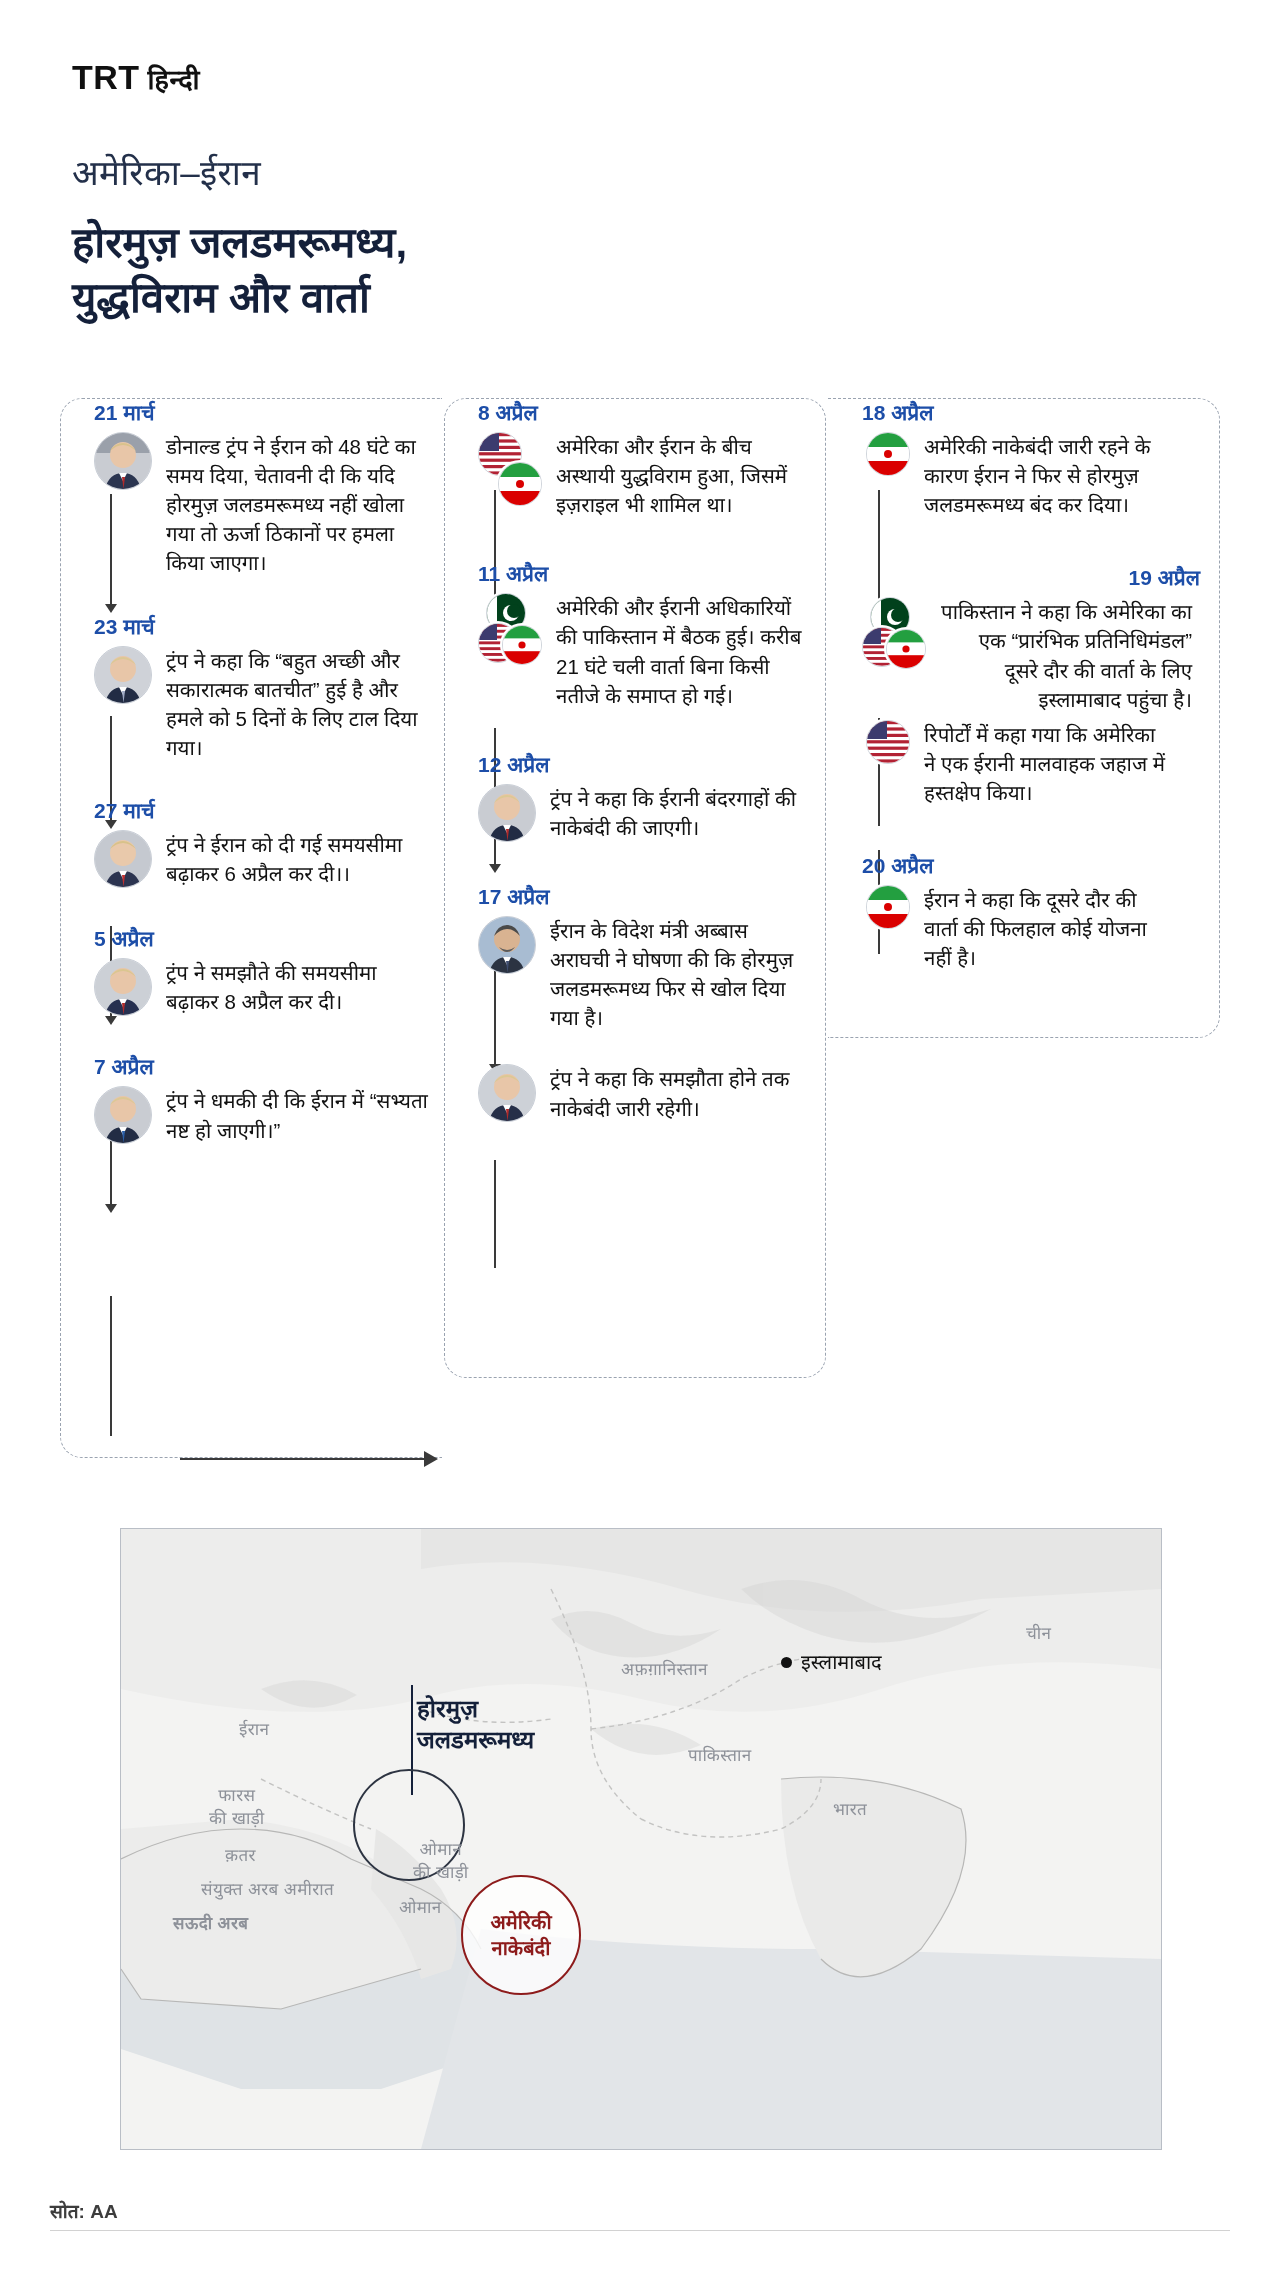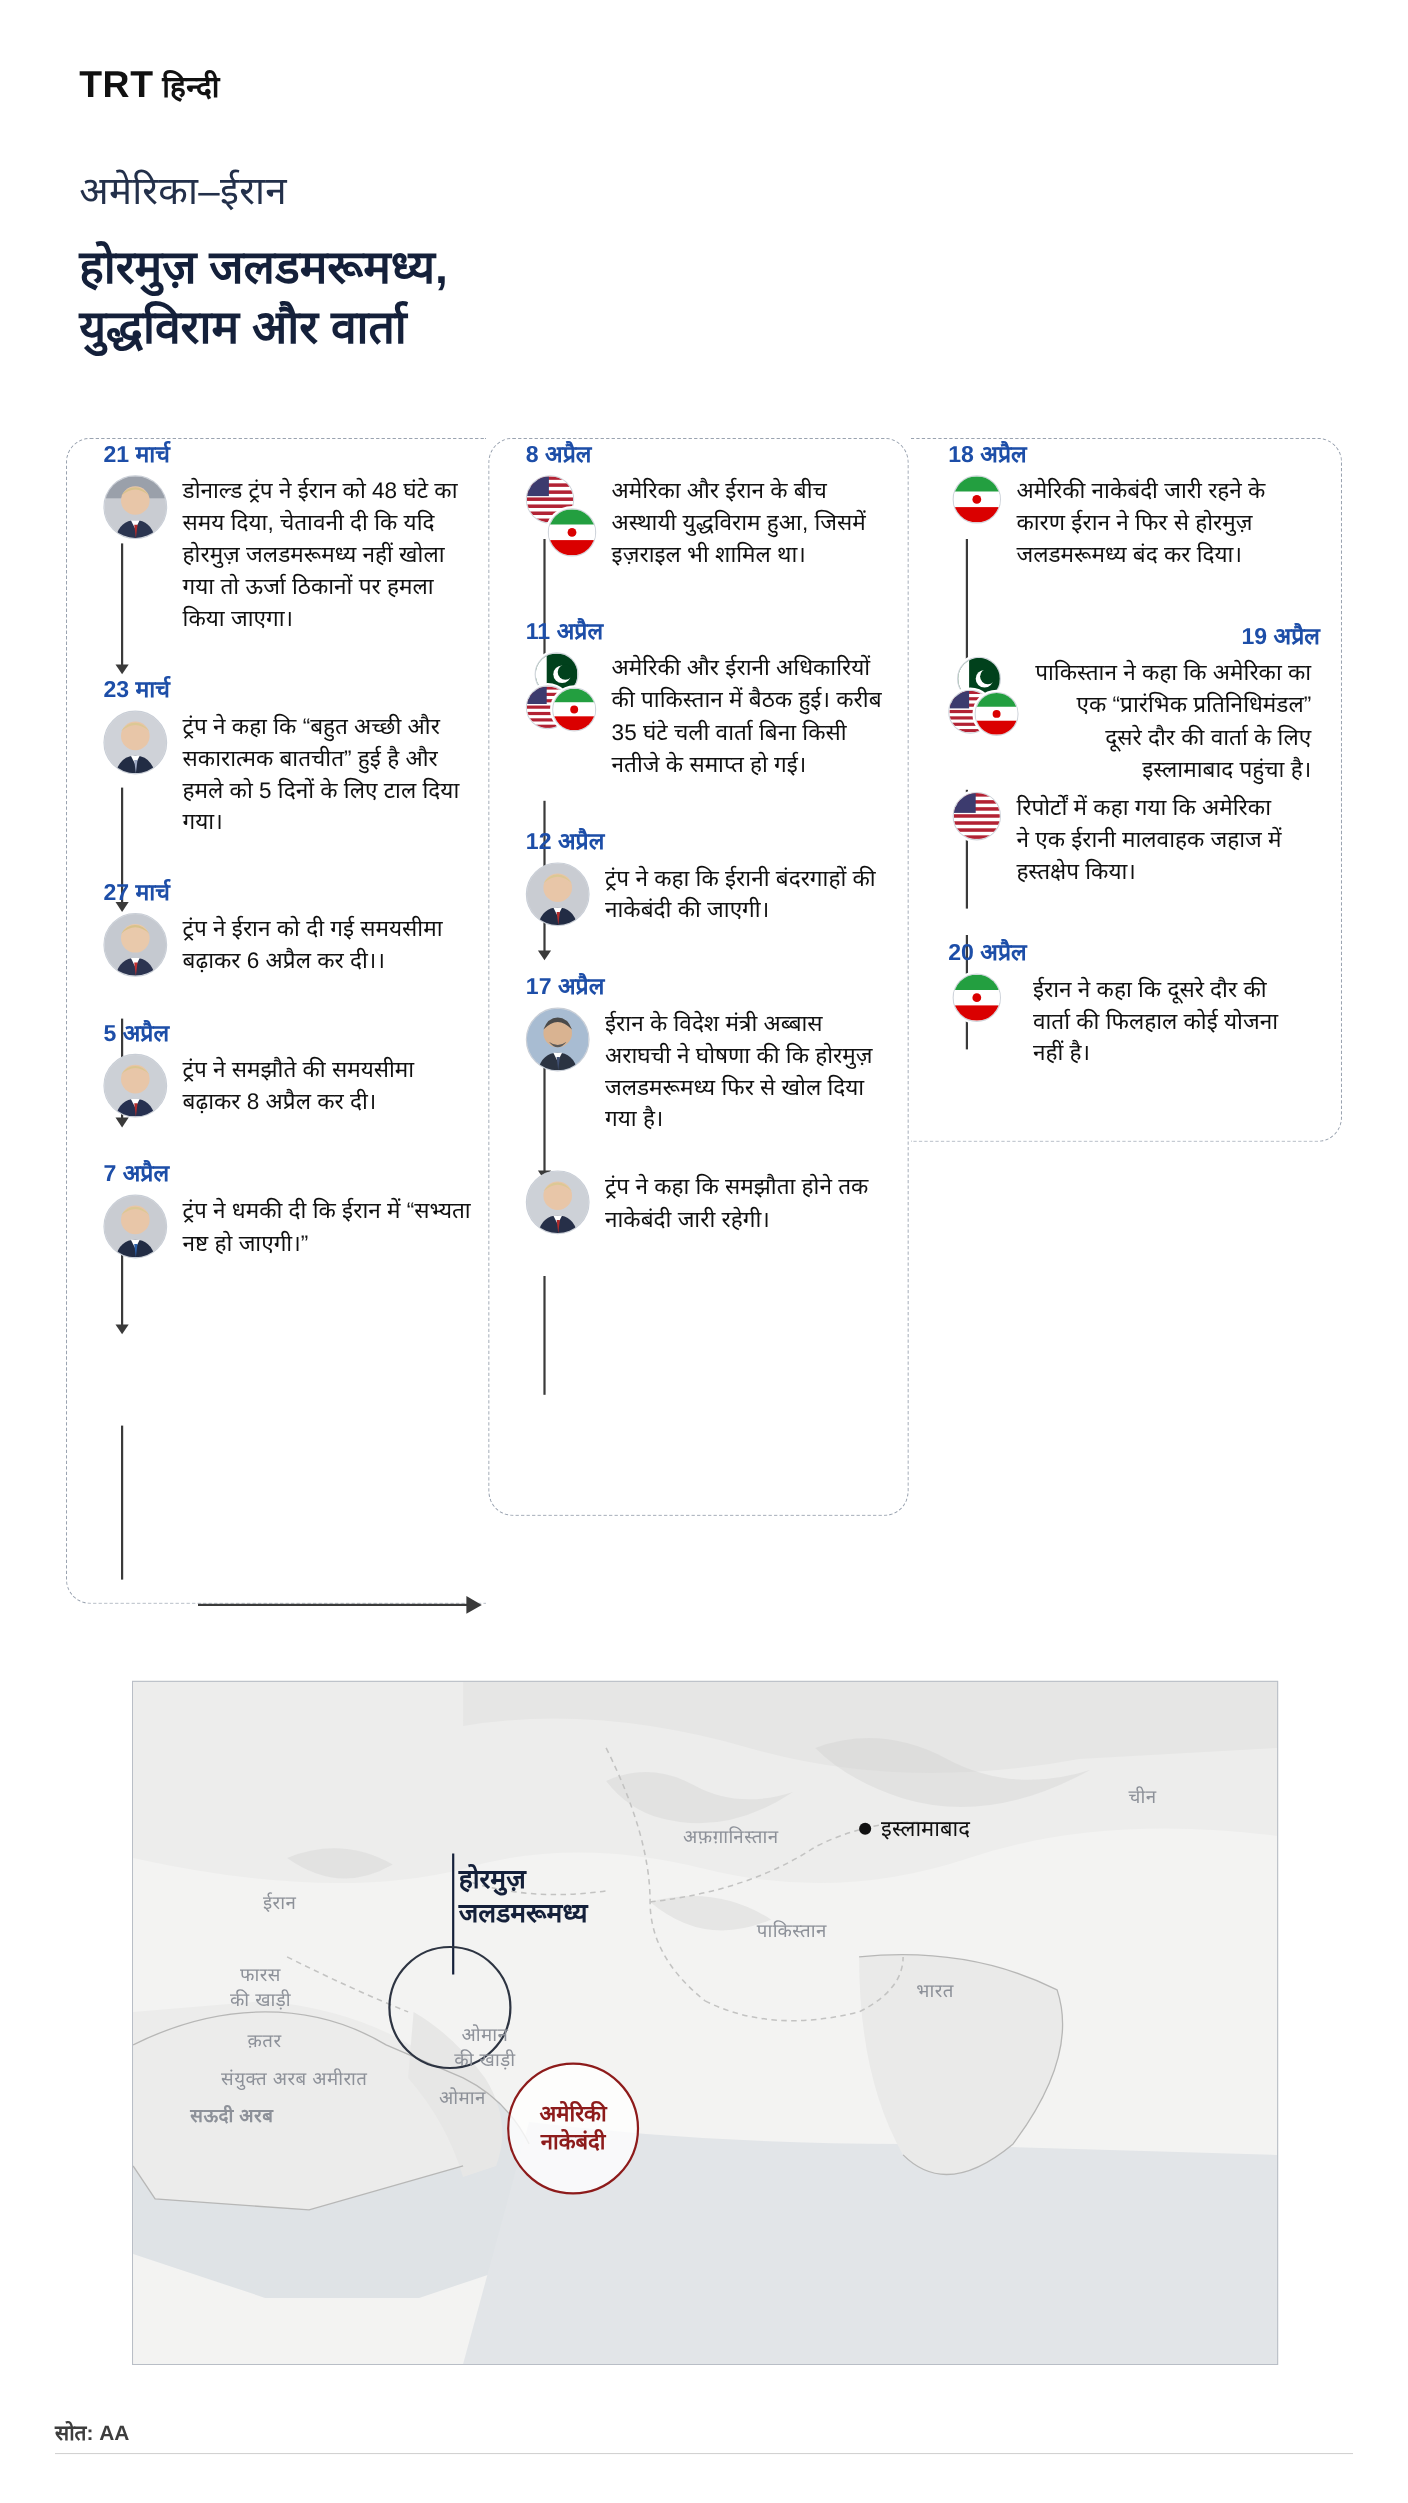--- a/index.html
+++ b/index.html
@@ -470,21 +470,21 @@
             </div>
             <div class="flag small">
               <svg width="38" height="38" viewBox="0 0 38 38">
                 <rect width="38" height="12.6" fill="#239f40"></rect>
                 <rect y="12.6" width="38" height="12.6" fill="#ffffff"></rect>
                 <rect y="25.2" width="38" height="12.8" fill="#da0000"></rect>
                 <circle cx="19" cy="19" r="3.6" fill="#da0000"></circle>
               </svg>
             </div>
           </div>
-          <div class="entry-text">अमेरिकी और ईरानी अधिकारियों की पाकिस्तान में बैठक हुई। करीब 35 घंटे चली वार्ता बिना किसी नतीजे के समाप्त हो गई।</div>
+          <div class="entry-text">अमेरिकी और ईरानी अधिकारियों की पाकिस्तान में बैठक हुई। करीब 21 घंटे चली वार्ता बिना किसी नतीजे के समाप्त हो गई।</div>
         </div>
       </div>
 
       <div class="entry" style="margin-bottom:40px;">
         <div class="entry-date">12 अप्रैल</div>
         <div class="entry-body">
           <div class="avatar">
             <svg width="56" height="56" viewBox="0 0 56 56">
               <rect width="56" height="56" fill="#c9ccd2"></rect>
               <circle cx="28" cy="22" r="13" fill="#e8c6a8"></circle>
@@ -618,21 +618,21 @@
         <div class="entry-date">20 अप्रैल</div>
         <div class="entry-body">
           <div class="flag" style="margin-left:4px;">
             <svg width="42" height="42" viewBox="0 0 42 42">
               <rect width="42" height="14" fill="#239f40"></rect>
               <rect y="14" width="42" height="14" fill="#ffffff"></rect>
               <rect y="28" width="42" height="14" fill="#da0000"></rect>
               <circle cx="21" cy="21" r="4" fill="#da0000"></circle>
             </svg>
           </div>
-          <div class="entry-text" style="max-width:248px;margin-left:15px;">ईरान ने कहा कि दूसरे दौर की वार्ता की फिलहाल कोई योजना नहीं है।</div>
+          <div class="entry-text" style="max-width:248px;">ईरान ने कहा कि दूसरे दौर की वार्ता की फिलहाल कोई योजना नहीं है।</div>
         </div>
       </div>
 
     </div>
 
     <div class="flow-arrow">
       <div class="fl-line"></div>
       <div class="fl-head"></div>
     </div>
 

